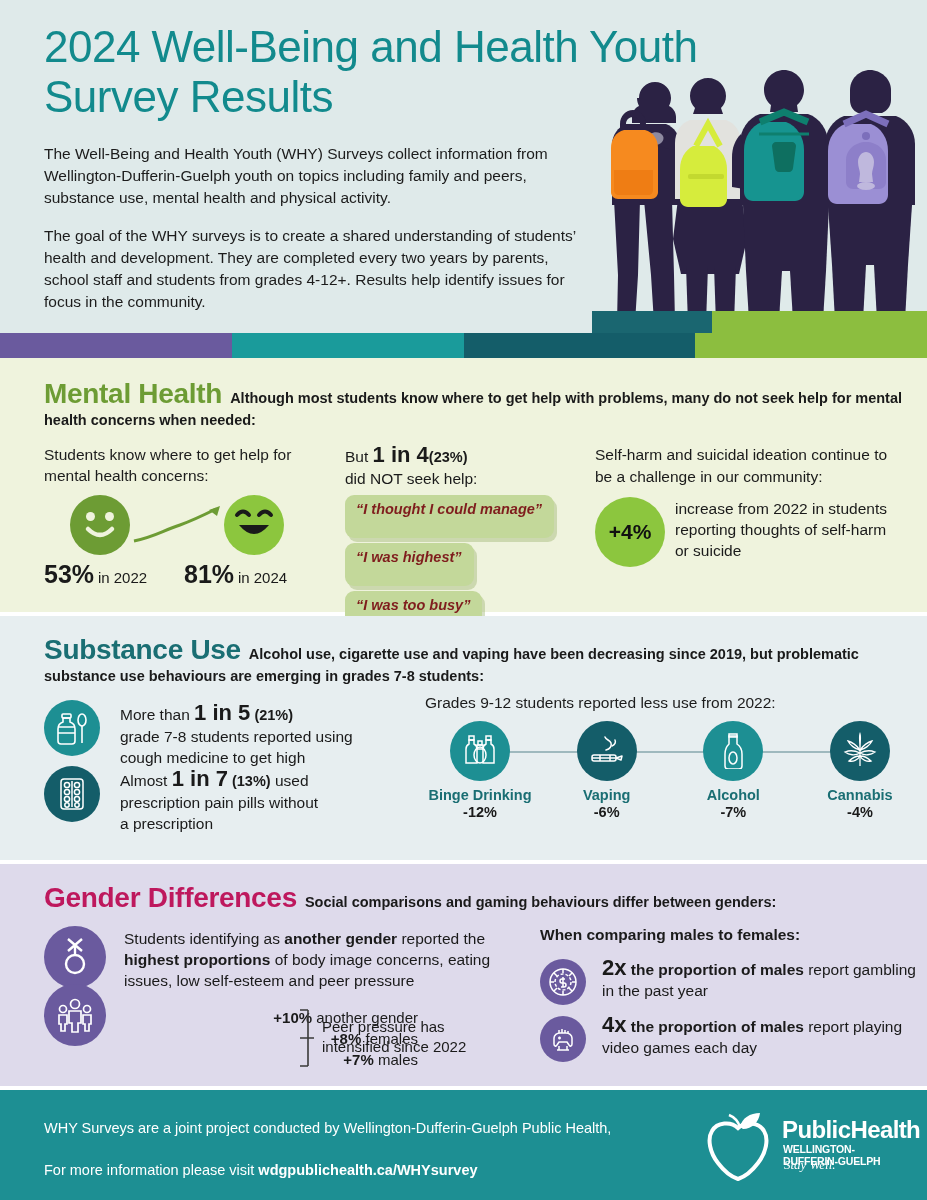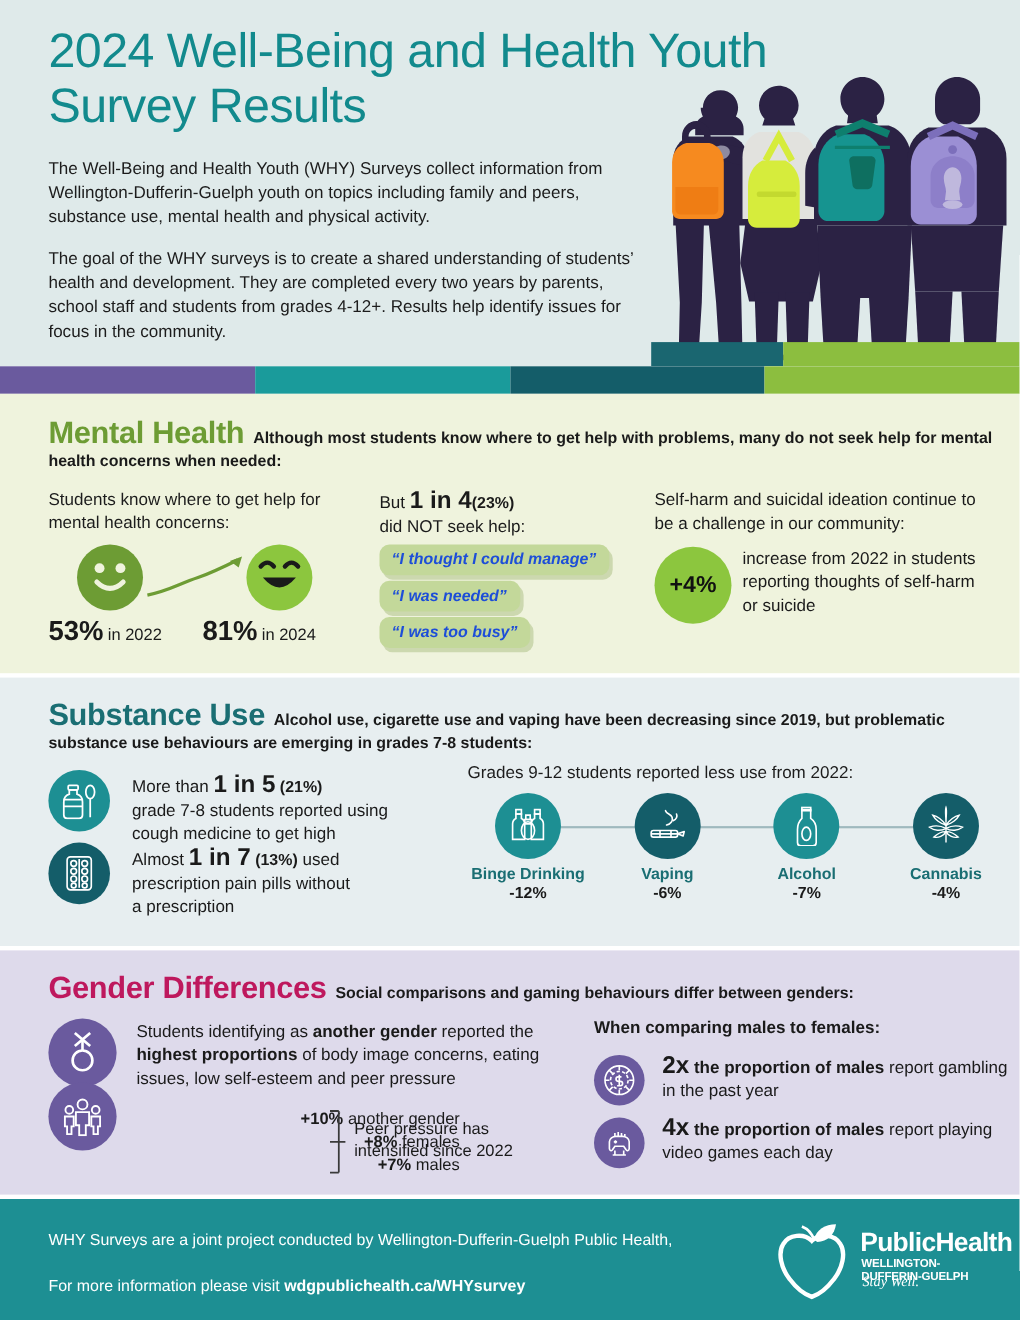--- a/index.html
+++ b/index.html
@@ -75,22 +75,22 @@
   .yr { font-size: 15px; color: #1a1a1a; }
   .stat-a { position: absolute; left: 0; top: 0; }
   .stat-b { position: absolute; left: 140px; top: 0; }
 
   .mh-col2 { position: absolute; left: 345px; top: 86px; width: 230px; }
   .mh-col2 .lead { font-size: 15.5px; line-height: 22px; }
   .num-lg { font-size: 22px; font-weight: bold; }
   .num-sm { font-size: 14.5px; font-weight: bold; }
   .bubbles { position: absolute; left: 345px; top: 137px; width: 235px; }
   .bubble {
-    background: #c3d89a; color: #1d4ed8; font-style: italic; font-weight: bold;
-    font-size: 14.5px; border-radius: 9px; padding: 6px 12px 6px 11px;
+    background: #c3d89a; color: #7f1d1d; font-style: italic; font-weight: bold;
+    font-size: 14.5px; border-radius: 9px; padding: 6px 12px 21px 11px;
     display: inline-block; margin-bottom: 5px;
     box-shadow: 3px 4px 0 rgba(140,165,90,0.35);
   }
 
   .mh-col3 { position: absolute; left: 595px; top: 86px; width: 300px; }
   .mh-col3 .lead { font-size: 15.5px; line-height: 22px; }
   .circ-4 {
     position: absolute; left: 595px; top: 139px; width: 70px; height: 70px;
     border-radius: 50%; background: #8cc63e; color: #111;
     font-size: 21px; font-weight: bold; display: flex; align-items: center; justify-content: center;
@@ -276,21 +276,21 @@
     <div class="mh-col2">
       <div class="lead">
         <span>But</span>
         <span class="num-lg">1 in 4</span><span class="num-sm">(23%)</span><br>
         <span>did NOT seek help:</span>
       </div>
     </div>
 
     <div class="bubbles">
       <div><span class="bubble">“I thought I could manage”</span></div>
-      <div><span class="bubble">“I was needed”</span></div>
+      <div><span class="bubble">“I was highest”</span></div>
       <div><span class="bubble">“I was too busy”</span></div>
     </div>
 
     <div class="mh-col3">
       <div class="lead">Self-harm and suicidal ideation continue to be a challenge in our community:</div>
     </div>
     <div class="circ-4">+4%</div>
     <div class="mh-c3-text">increase from 2022 in students reporting thoughts of self-harm or suicide</div>
   </div>
 

